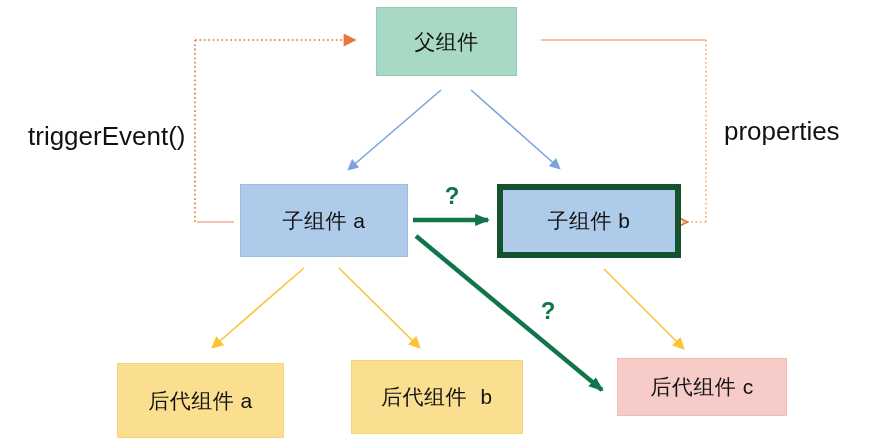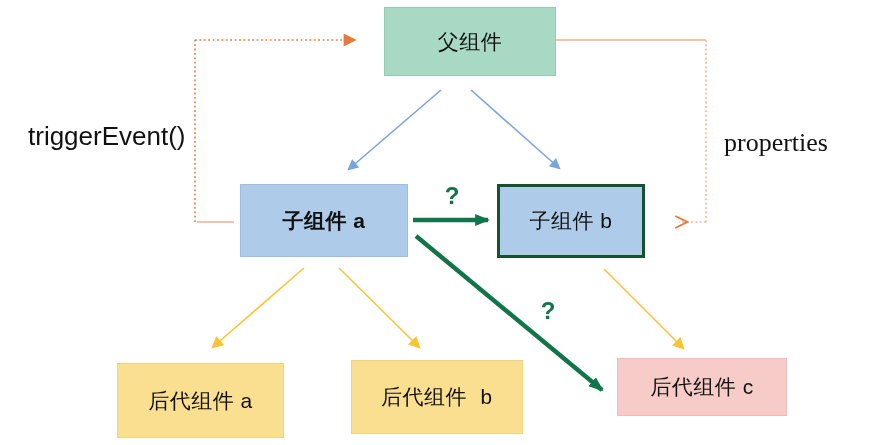--- a/index.html
+++ b/index.html
@@ -21,34 +21,33 @@
     display: flex;
     align-items: center;
     justify-content: center;
     font-size: 21px;
     font-weight: 500;
     color: var(--text, #111111);
     letter-spacing: 0.5px;
     box-sizing: border-box;
   }
   .node-parent {
-    left: 384px; top: 7px; width: 172px; height: 69px;
+    left: 376px; top: 7px; width: 141px; height: 69px;
     background: var(--node-parent-bg, #a7d9c4);
     border: 1px solid #93cab4;
   }
   .node-child-a {
     left: 240px; top: 184px; width: 168px; height: 73px;
     background: var(--node-child-bg, #aecbea);
     border: 1px solid #9dbde2;
-    font-weight: bold;
   }
   .node-child-b {
-    left: 497px; top: 184px; width: 148px; height: 74px;
+    left: 497px; top: 184px; width: 184px; height: 74px;
     background: var(--node-child-bg, #aecbea);
-    border: 3px solid #14532d;
+    border: 6px solid #14532d;
     text-align: center;
   }
   .node-desc-a {
     left: 117px; top: 363px; width: 167px; height: 75px;
     background: var(--node-desc-bg, #fbdf90);
     border: 1px solid #f3d479;
   }
   .node-desc-b {
     left: 351px; top: 360px; width: 172px; height: 74px;
     background: var(--node-desc-bg, #fbdf90);
@@ -60,21 +59,21 @@
     background: var(--node-desc-c-bg, #f6cbc8);
     border: 1px solid #efbcb8;
   }
   .edge-label {
     position: absolute;
     font-size: 26px;
     color: var(--text, #111111);
     white-space: nowrap;
   }
   .label-trigger { left: 28px; top: 121px; text-align: right; }
-  .label-properties { left: 724px; top: 128px; font-family: Liberation Serif, serif; }
+  .label-properties { left: 724px; top: 116px; }
   .question-mark {
     position: absolute;
     font-size: 24px;
     font-weight: bold;
     color: var(--edge-green, #12754a);
     width: 26px;
     text-align: center;
   }
   .q1 { left: 439px; top: 182px; }
   .q2 { left: 535px; top: 297px; }

